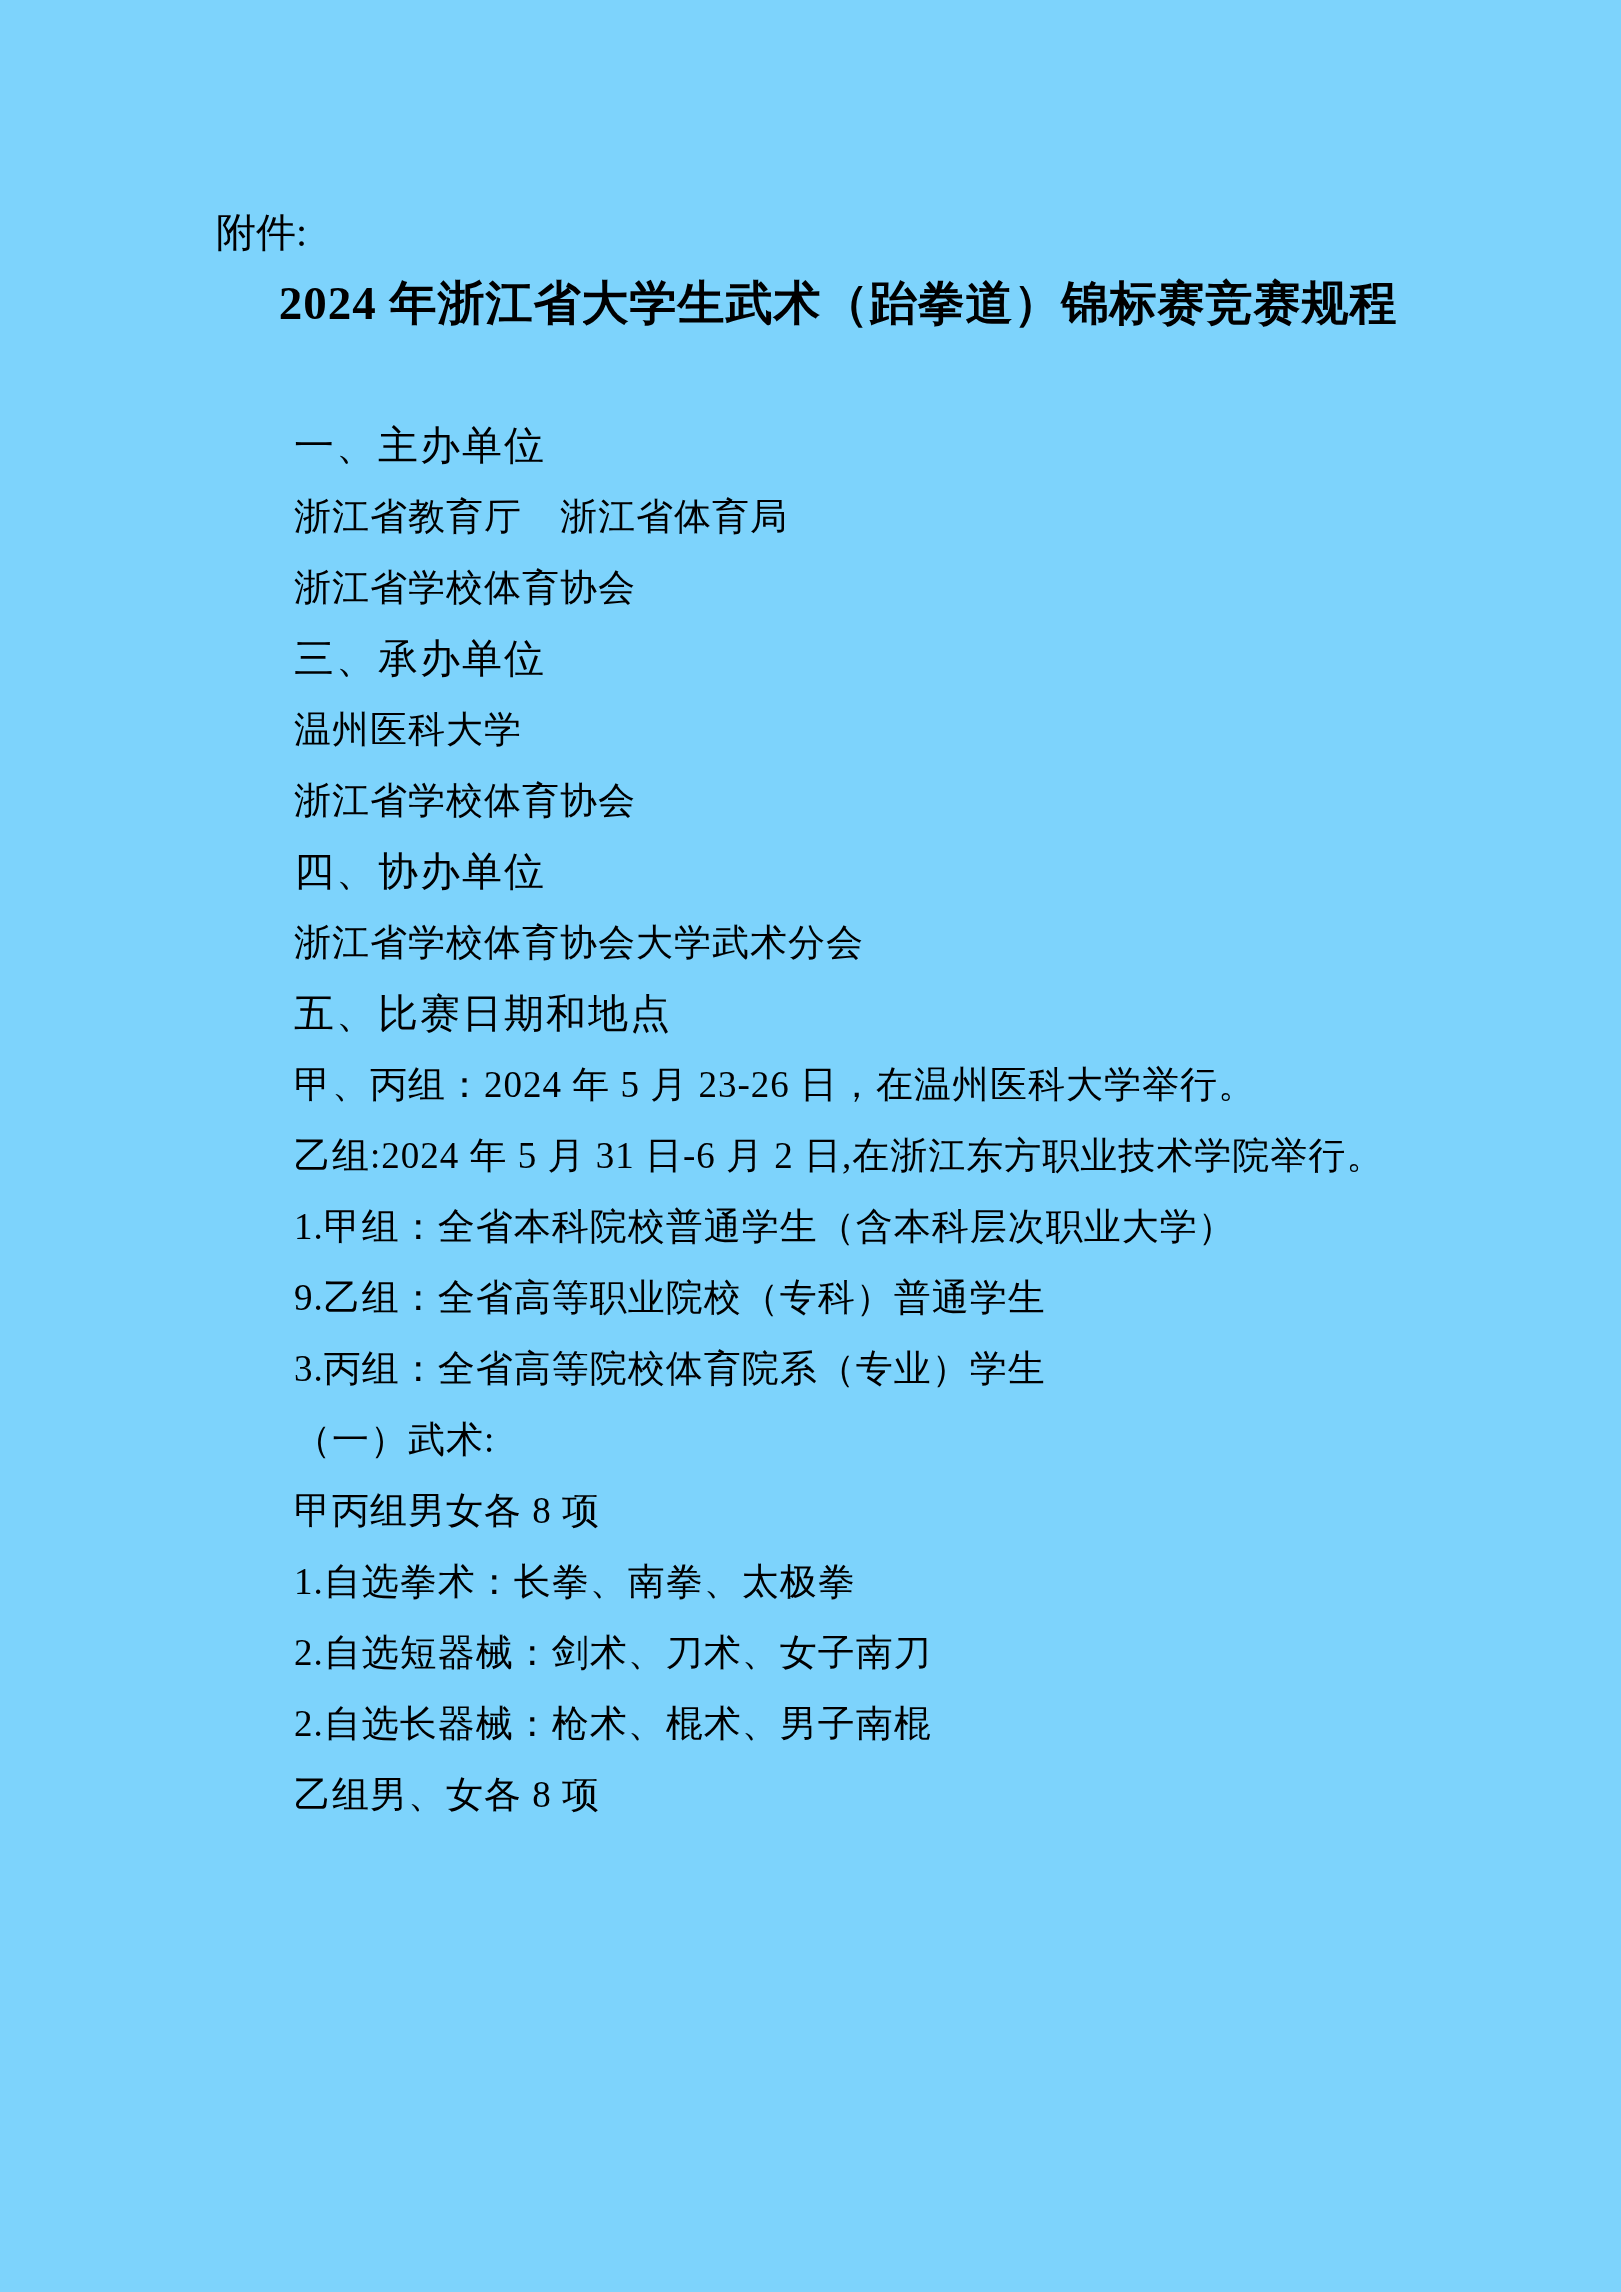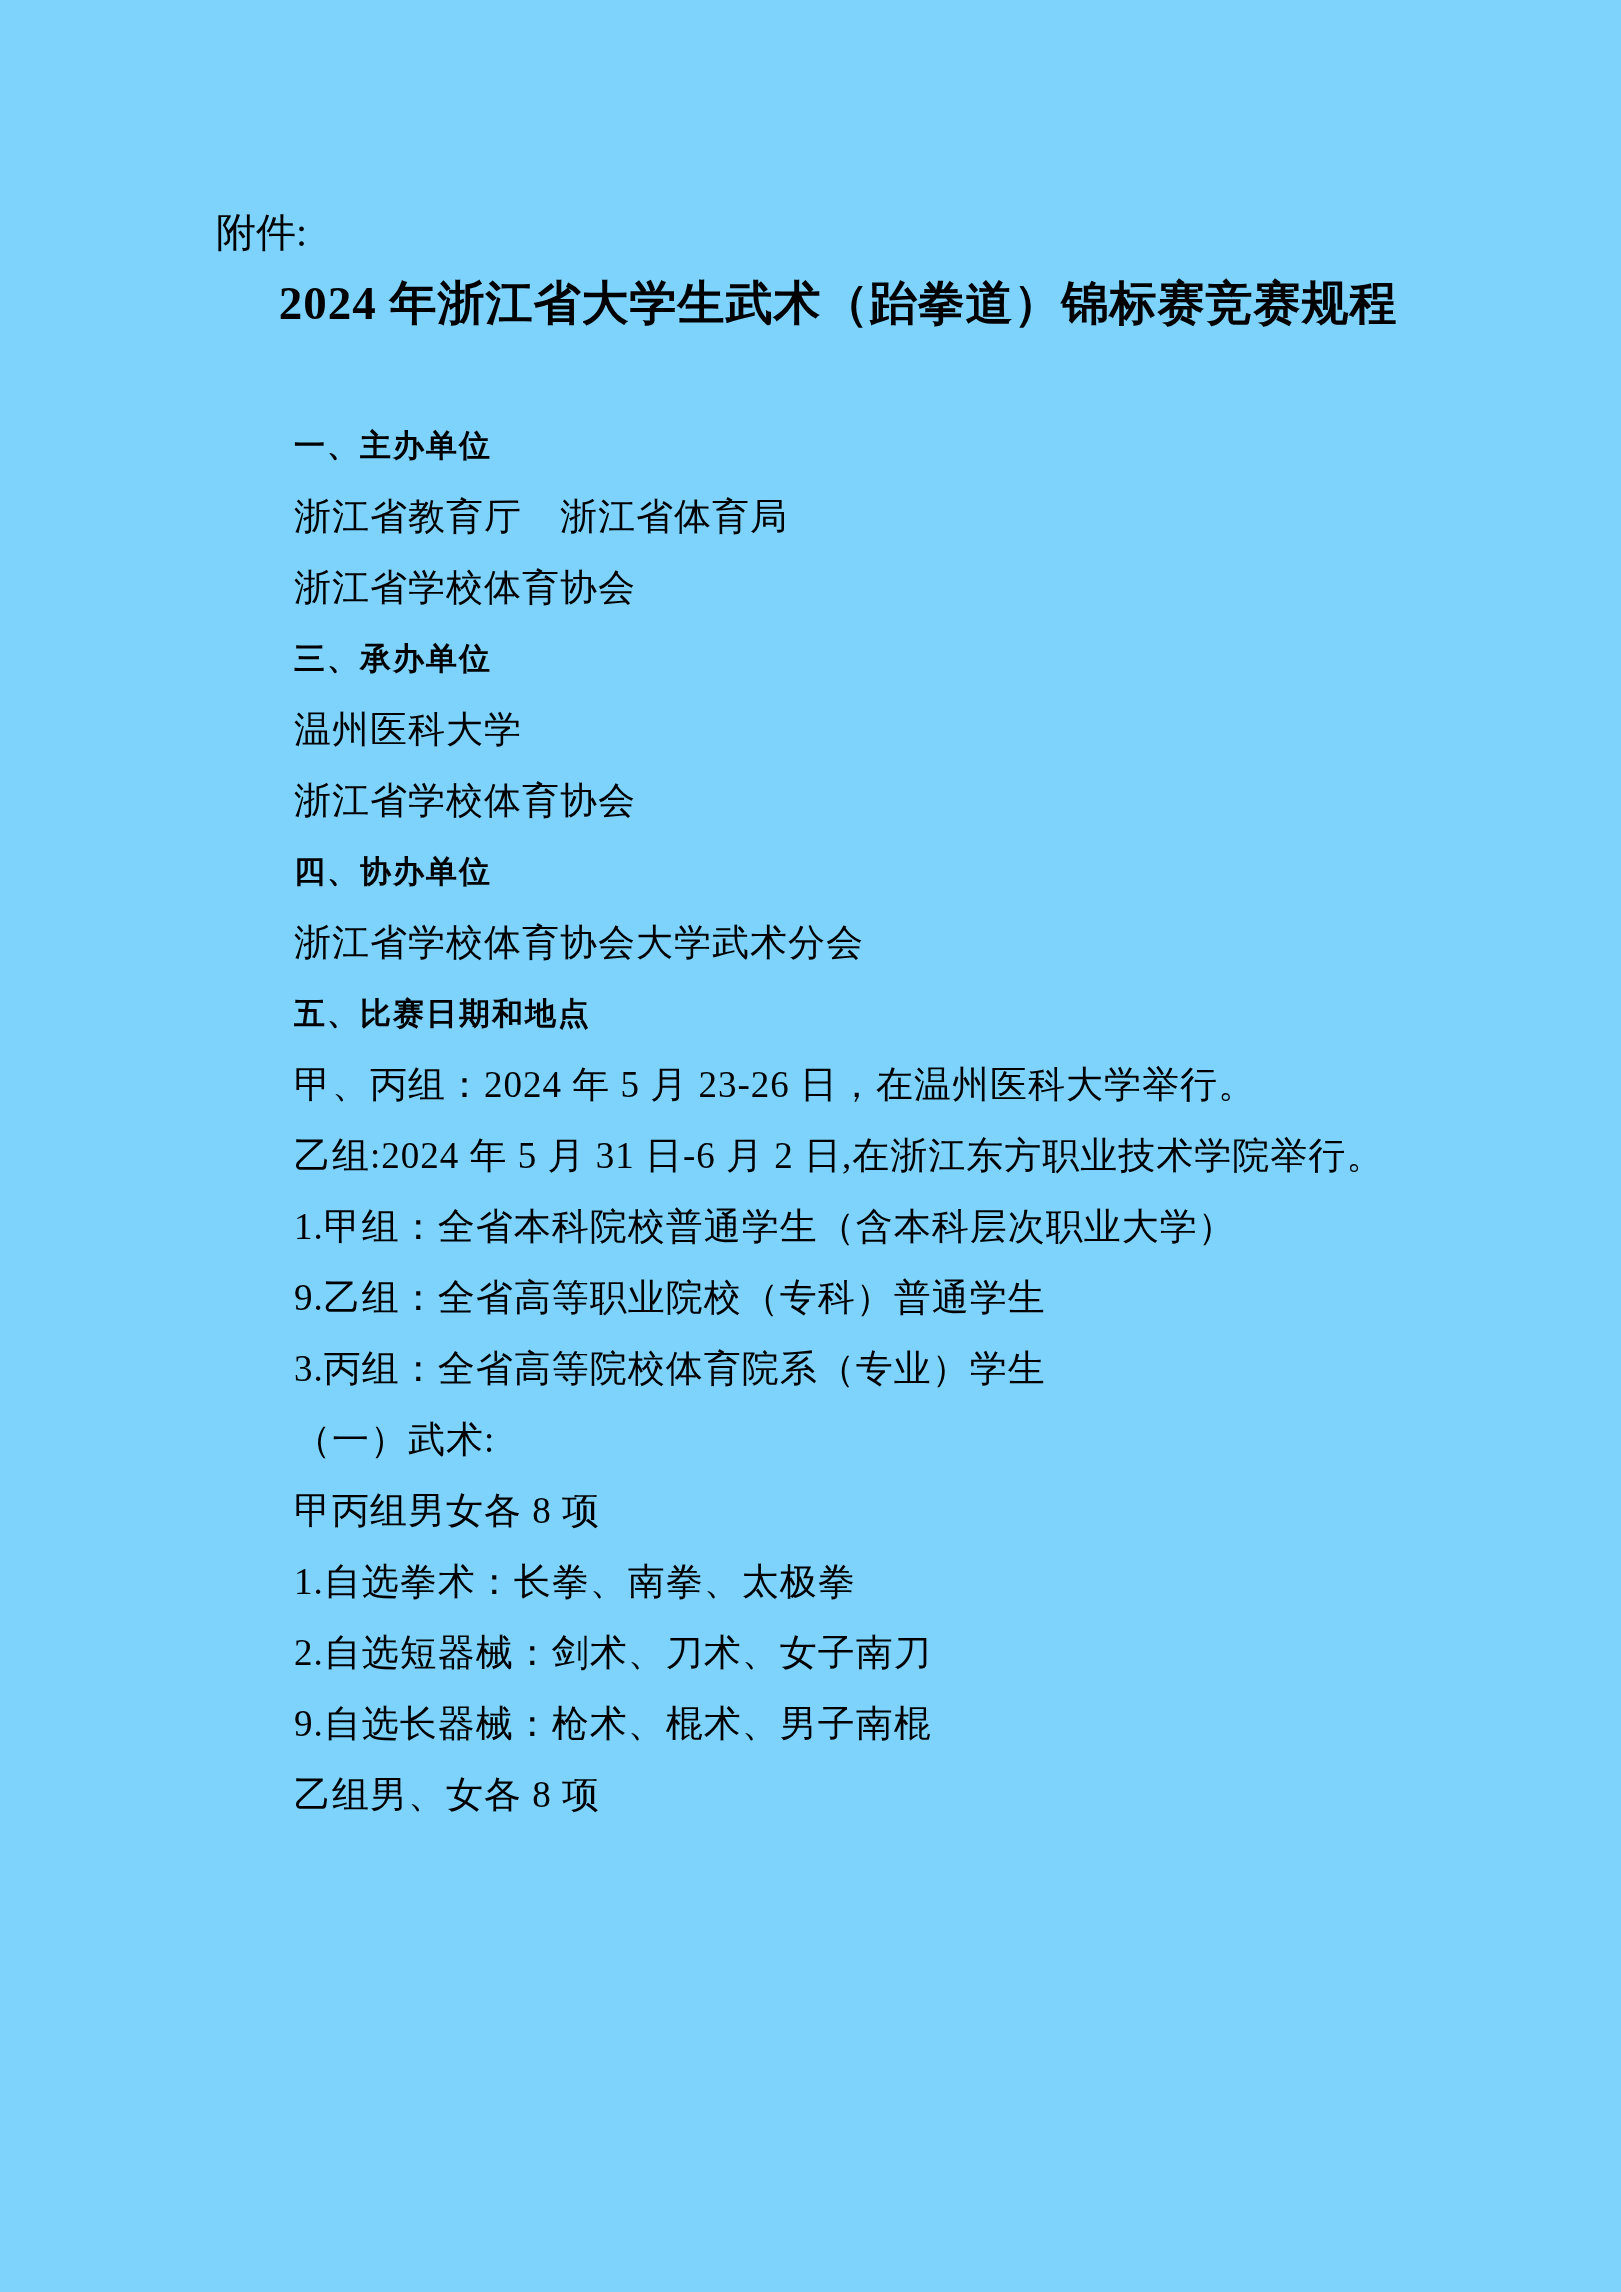--- a/index.html
+++ b/index.html
@@ -40,22 +40,22 @@
     font-size: 47px;
     font-weight: bold;
     font-family: "Liberation Serif", serif;
     letter-spacing: 1px;
   }
   .spacer {
     height: 71px;
   }
   .heading {
     font-family: "Liberation Sans", sans-serif;
-    font-weight: bold;
-    font-size: 31px;
+    font-weight: normal;
+    font-size: 40px;
     padding-left: 78px;
     letter-spacing: 2px;
   }
   .body {
     font-size: 37px;
     padding-left: 78px;
     font-family: "Liberation Serif", serif;
     letter-spacing: 1px;
   }
 </style>
@@ -79,18 +79,18 @@
         <div class="line heading">五、比赛日期和地点</div>
         <div class="line body">甲、丙组：2024 年 5 月 23-26 日，在温州医科大学举行。</div>
         <div class="line body">乙组:2024 年 5 月 31 日-6 月 2 日,在浙江东方职业技术学院举行。</div>
         <div class="line body">1.甲组：全省本科院校普通学生（含本科层次职业大学）</div>
         <div class="line body">9.乙组：全省高等职业院校（专科）普通学生</div>
         <div class="line body">3.丙组：全省高等院校体育院系（专业）学生</div>
         <div class="line body">（一）武术:</div>
         <div class="line body">甲丙组男女各 8 项</div>
         <div class="line body">1.自选拳术：长拳、南拳、太极拳</div>
         <div class="line body">2.自选短器械：剑术、刀术、女子南刀</div>
-        <div class="line body">9.自选长器械：枪术、棍术、男子南棍</div>
+        <div class="line body">2.自选长器械：枪术、棍术、男子南棍</div>
         <div class="line body">乙组男、女各 8 项</div>
       </div>
   </div>
 </div>
 
 
 </body></html>

